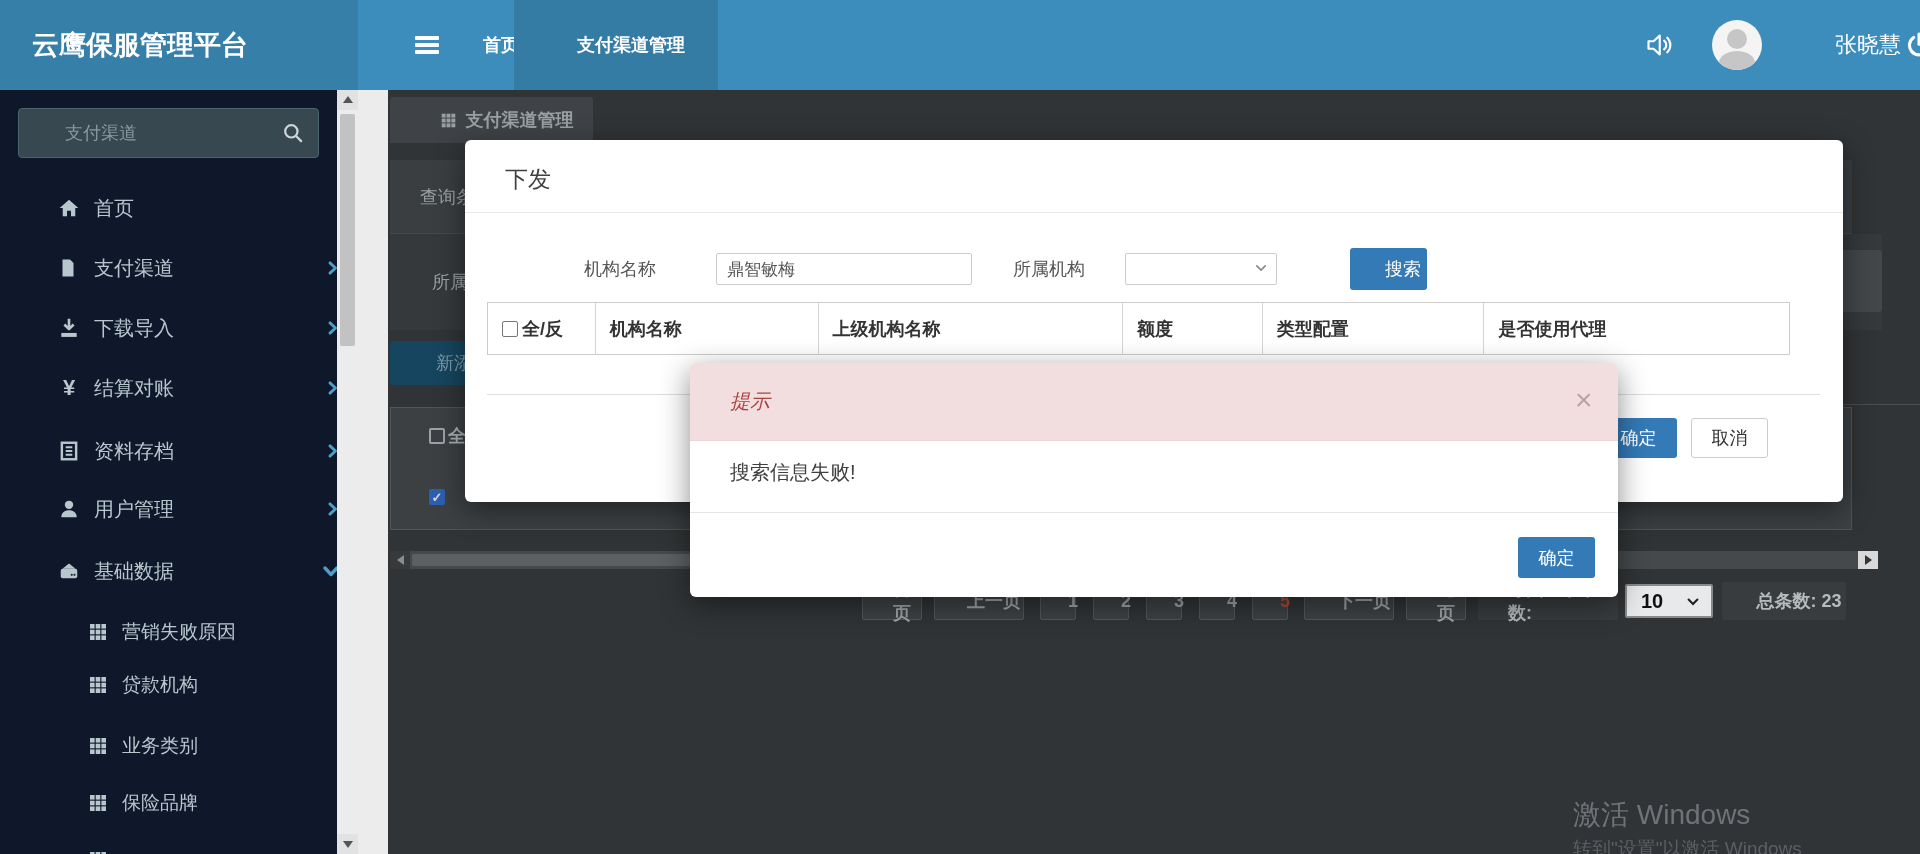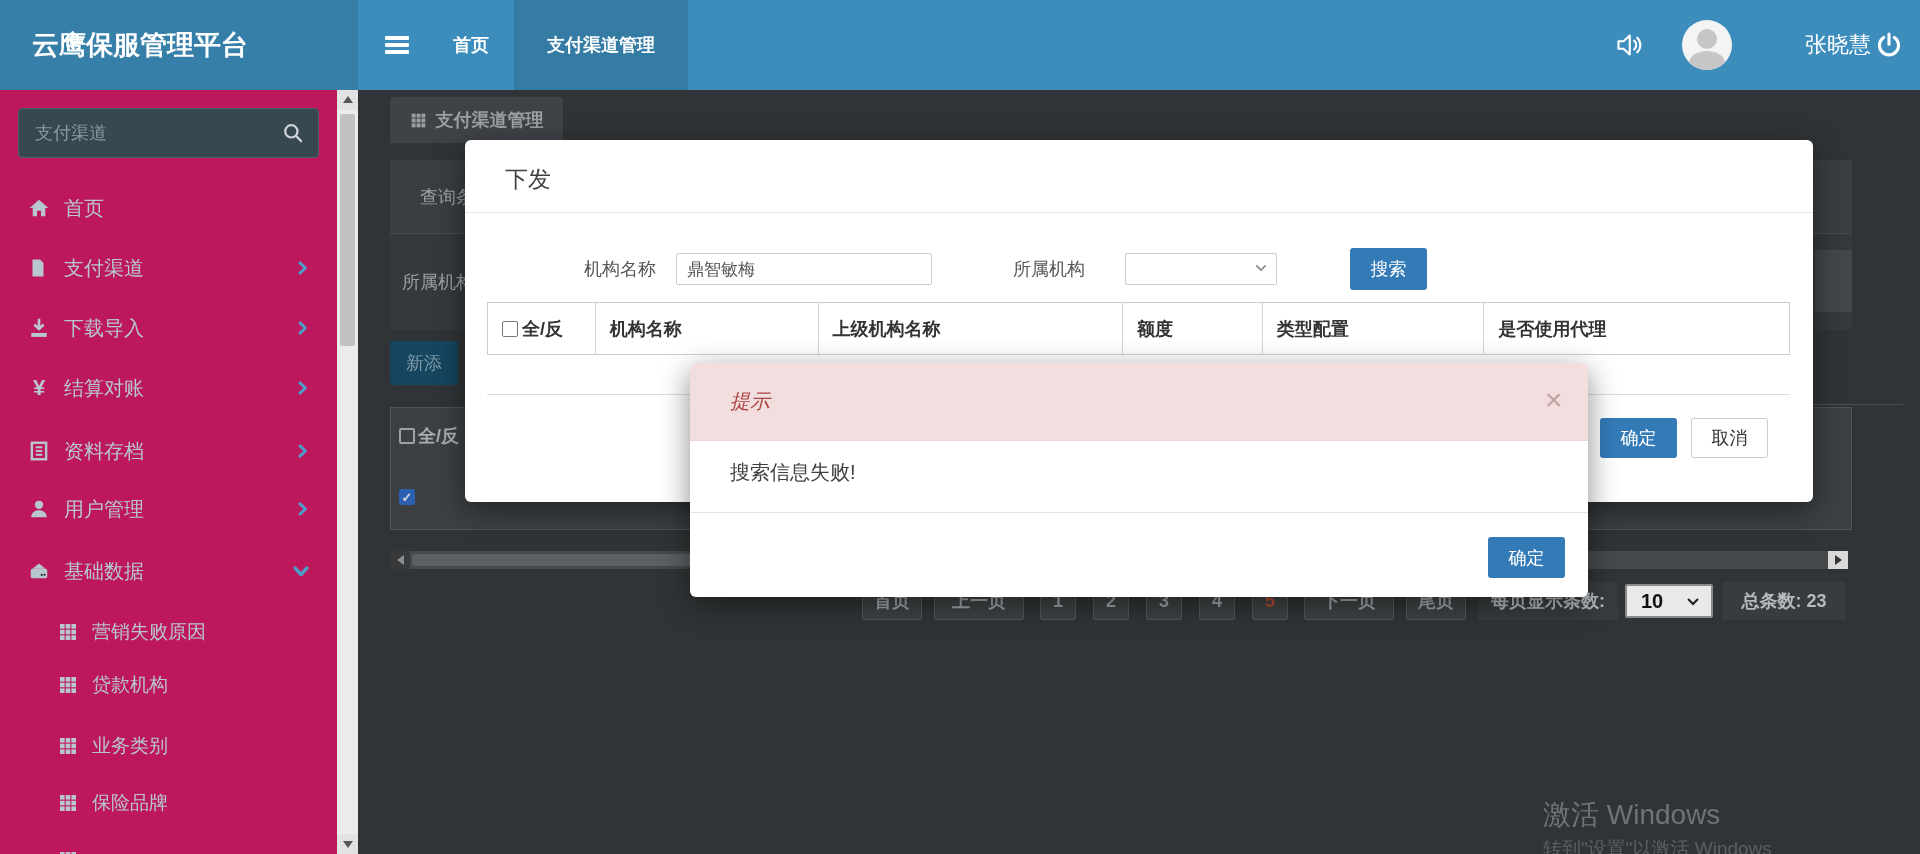--- a/index.html
+++ b/index.html
@@ -1,40 +1,40 @@
 <!DOCTYPE html>
 <html><head>
 <meta charset="utf-8">
 <style>
   html,body{margin:0;padding:0;}
   body{
     width:1920px;height:854px;position:relative;overflow:hidden;
     background:#313436;font-family:"Liberation Sans",sans-serif;
     -webkit-font-smoothing:antialiased;
   }
-  .abs{position:absolute;}
+  .abs{position:absolute;padding-left:30px;}
   .flexc{display:flex;align-items:center;}
   svg{display:block;}
 
   
   .logo{left:0;top:0;width:358px;height:90px;background:#367fa9;color:#fff;
         font-size:27px;font-weight:bold;line-height:90px;padding-left:32px;box-sizing:border-box;}
   .navbar{left:358px;top:0;right:0;height:90px;background:#3c8dbc;}
   .nav-burger{left:14px;top:0;width:50px;height:90px;justify-content:center;cursor:pointer;}
   .nav-burger .bars span{display:block;width:24px;height:3.5px;background:#fff;margin:3.5px 0;border-radius:1px;}
   .nav-tab{top:0;height:90px;color:#fff;font-size:18px;font-weight:bold;justify-content:center;}
   .nav-tab.active{background:#357ca5;}
   .hdr-right-icon{top:0;height:90px;color:#fff;justify-content:center;}
   .avatar{width:50px;height:50px;border-radius:50%;background:#f4f4f4;position:relative;overflow:hidden;}
   .avatar .head{position:absolute;left:15px;top:9px;width:20px;height:20px;border-radius:50%;background:#c6c6c6;}
   .avatar .body{position:absolute;left:7px;top:31px;width:36px;height:24px;border-radius:50% 50% 0 0;background:#c6c6c6;}
   .user-name{color:#fff;font-size:22px;margin-left:45px;}
 
   
-  .sidebar{left:0;top:90px;width:337px;bottom:0;background:#be185d;}
+  .sidebar{left:0;top:90px;width:337px;bottom:0;background:#0f172a;}
   .side-search{left:18px;top:18px;width:301px;height:50px;background:#374850;border:1px solid #4b646f;
                border-radius:4px;box-sizing:border-box;}
   .side-search .ph{color:#8a9aa5;font-size:18px;padding-left:16px;line-height:48px;}
   .side-search .mag{position:absolute;right:14px;top:13px;color:#cfd6da;}
   .menu-item{left:0;width:337px;height:50px;color:#b8c7ce;font-size:20px;}
   .menu-item .mi-icon{margin-left:28px;margin-right:14px;width:22px;color:#b8c7ce;}
   .menu-item .yen{font-size:22px;font-weight:bold;width:22px;text-align:center;}
   .menu-item .chev{position:absolute;right:26px;color:#4d9dc9;}
   .submenu-item{left:0;width:337px;height:50px;color:#b8c7ce;font-size:19px;}
   .submenu-item .mi-icon{margin-left:58px;margin-right:14px;width:20px;color:#b8c7ce;}
@@ -87,21 +87,21 @@
   .wm1{left:1543px;top:796px;color:#6f7377;font-size:28px;}
   .wm2{left:1543px;top:836px;color:#5b5f63;font-size:19px;}
 
   
   .modal{background:#fff;border-radius:6px;box-shadow:0 8px 30px rgba(0,0,0,0.45);}
   .dispatch{left:465px;top:140px;width:1348px;height:362px;}
   .dispatch .title{position:absolute;left:40px;top:24px;font-size:23px;color:#404040;}
   .dispatch .title-line{position:absolute;left:0;right:0;top:72px;height:1px;background:#e8e8e8;}
   .fm-label{position:absolute;top:113px;height:32px;line-height:32px;font-size:18px;color:#555;}
   .fm-input{position:absolute;top:113px;height:32px;border:1px solid #ccc;border-radius:2px;box-sizing:border-box;
-            font-size:17px;color:#555;padding:0 10px;font-family:"Liberation Sans",sans-serif;outline:none;}
+            font-size:17px;color:#555;padding:0 10px;font-family:"Liberation Sans",sans-serif;outline:none;margin-left:40px;}
   .fm-select{position:absolute;left:660px;top:113px;width:152px;height:32px;border:1px solid #ccc;border-radius:2px;
             box-sizing:border-box;background:#fff;}
   .fm-select .car{position:absolute;right:8px;top:7px;color:#888;}
   .btn-primary{background:#337ab7;color:#fff;font-size:18px;border:none;border-radius:3px;
             display:flex;align-items:center;justify-content:center;cursor:pointer;}
   .btn-plain{background:#fff;color:#333;font-size:18px;border:1px solid #ccc;border-radius:3px;
             display:flex;align-items:center;justify-content:center;cursor:pointer;}
   .dm-table{position:absolute;left:22px;top:162px;width:1303px;height:53px;border:1px solid #ccc;
             box-sizing:border-box;display:flex;background:#fff;}
   .dm-th{height:100%;box-sizing:border-box;border-right:1px solid #d5d5d5;display:flex;align-items:center;
@@ -464,21 +464,21 @@
   <input class="fm-input" style="left: 211px; width: 256px;" value="鼎智敏梅">
   <div class="fm-label" style="left:548px;width:88px;">所属机构</div>
   <div class="fm-select">
     <span></span>
     <span class="car">
       <svg width="14" height="14" viewBox="0 0 20 20">
           <path d="M4 7 L10 13 L16 7" fill="none" stroke="currentColor" stroke-width="2.4" stroke-linecap="round"></path>
         </svg>
     </span>
   </div>
-  <button class="btn-primary" style="position:absolute;left:885px;top:108px;width:77px;height:42px;">
+  <button class="btn-primary" style="position:absolute;left:885px;top:108px;width:77px;height:42px;justify-content:flex-end;">
     <span>搜索</span>
   </button>
 
   <div class="dm-table">
     <div class="dm-th" style="width:108px;">
       <span class="cb" style="border-color:#777;border-width:1.5px;"></span>
       <span>全/反</span>
     </div>
     <div class="dm-th" style="width:223px;">
         <span>机构名称</span>

